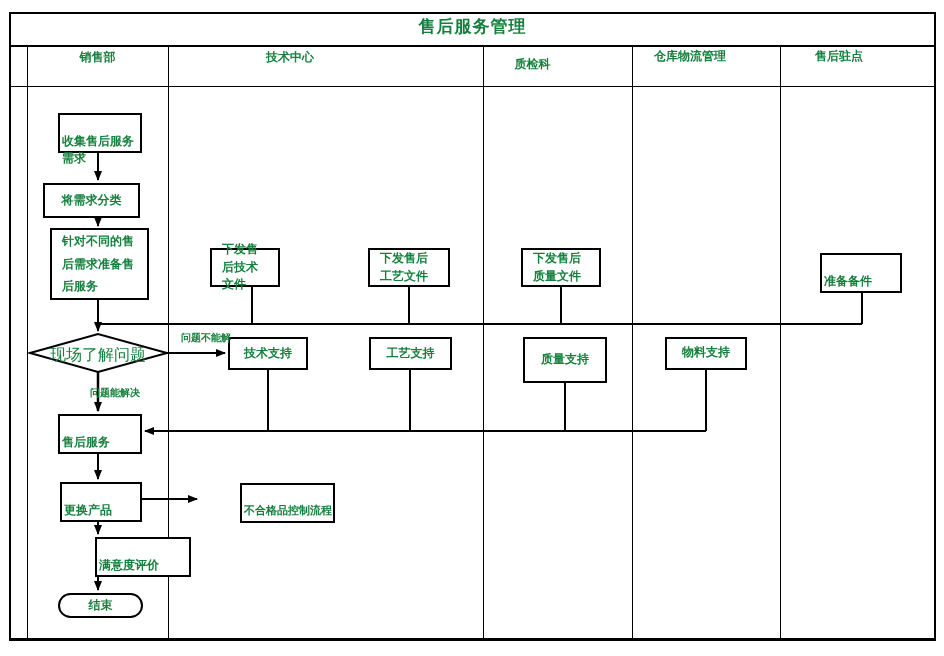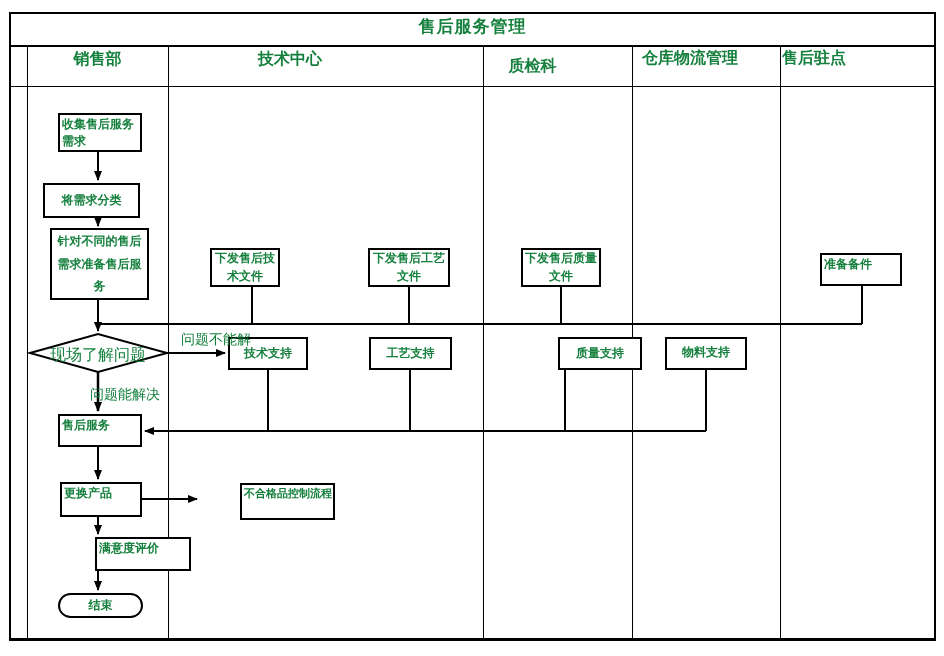--- a/index.html
+++ b/index.html
@@ -4,29 +4,29 @@
 <style>
   html,body { margin:0; padding:0; background:#ffffff; }
   .canvas { position:relative; width:944px; height:656px; background:#ffffff;
             font-family:"DejaVu Sans", sans-serif; color:#15803d; overflow:hidden; }
   .frame { position:absolute; left:9px; top:12px; width:927px; height:629px;
            border:2px solid #000; border-bottom-width:3px; box-sizing:border-box; z-index:0; }
   .vline { position:absolute; width:1px; background:#000; z-index:0; }
   .hline { position:absolute; height:1px; background:#000; z-index:0; }
   .title { position:absolute; left:9px; top:15px; width:927px; text-align:center;
            font-size:17px; font-weight:bold; letter-spacing:1px; z-index:2; }
-  .lanehdr { position:absolute; font-size:16px; font-weight:bold; text-align:center; z-index:2; }
+  .lanehdr { position:absolute; font-size:12px; font-weight:bold; text-align:center; z-index:2; }
   .edges { position:absolute; left:0; top:0; z-index:1; }
   .node { position:absolute; border:2px solid #000; background:#ffffff; box-sizing:border-box;
           font-size:12px; font-weight:bold; line-height:1.45; z-index:2; }
-  .center { display:flex; align-items:center; justify-content:center; text-align:center; padding:0 2px; }
-  .tl { padding:1px 2px; text-align:left; }
+  .center { display:flex; align-items:center; justify-content:center; padding:0 10px; }
+  .tl { padding:18px 2px; text-align:left; }
   .terminator { border-radius:13px; }
   .dtext { position:absolute; font-size:16px; font-weight:normal; text-align:center; z-index:2; }
-  .lbl { position:absolute; font-size:14px; font-weight:normal; white-space:nowrap; z-index:2;padding-left:28px; }
+  .lbl { position:absolute; font-size:10px; font-weight:bold; white-space:nowrap; z-index:2;padding-left:28px; }
   .tight { font-size:11px; white-space:nowrap; }
 </style>
 </head>
 <body>
 
 <div class="canvas">
 
   <div class="frame"></div>
   <div class="hline" style="left:9px; top:45px; width:927px; height:2px;"></div>
   <div class="hline" style="left:9px; top:86px; width:927px;"></div>
@@ -34,21 +34,21 @@
   <div class="vline" style="left:168px; top:46px; height:594px;"></div>
   <div class="vline" style="left:483px; top:46px; height:594px;"></div>
   <div class="vline" style="left:632px; top:46px; height:594px;"></div>
   <div class="vline" style="left:780px; top:46px; height:594px;"></div>
 
   <div class="title">售后服务管理</div>
   <div class="lanehdr" style="left:40px; top:49px; width:115px;">销售部</div>
   <div class="lanehdr" style="left:230px; top:49px; width:120px;">技术中心</div>
   <div class="lanehdr" style="left:490px; top:56px; width:85px;">质检科</div>
   <div class="lanehdr" style="left:630px; top:48px; width:120px;">仓库物流管理</div>
-  <div class="lanehdr" style="left:782px; top:48px; width:100px; text-align:left;">售后驻点</div>
+  <div class="lanehdr" style="left:782px; top:48px; width:100px; text-align:left;padding-left:33px;">售后驻点</div>
 
   <svg class="edges" width="944" height="656">
     <defs>
       <marker id="arr" viewBox="0 0 10 8" markerWidth="10" markerHeight="8" refX="9" refY="4" orient="auto" markerUnits="userSpaceOnUse">
         <path d="M0,0 L10,4 L0,8 Z" fill="#000"></path>
       </marker>
     </defs>
     <path d="M98,152 L98,180" stroke="#000" stroke-width="2" marker-end="url(#arr)"></path>
     <path d="M98,218 L98,226" stroke="#000" stroke-width="2" marker-end="url(#arr)"></path>
     <path d="M98,300 L98,331" stroke="#000" stroke-width="2" marker-end="url(#arr)"></path>
@@ -76,21 +76,21 @@
   <div class="node center" style="left:50px; top:228px; width:99px; height:72px; line-height:1.9;">针对不同的售后需求准备售后服务</div>
   <div class="node center" style="left:210px; top:248px; width:70px; height:39px;">下发售后技术文件</div>
   <div class="node center" style="left:368px; top:248px; width:82px; height:39px;">下发售后工艺文件</div>
   <div class="node center" style="left:521px; top:248px; width:80px; height:39px;">下发售后质量文件</div>
   <div class="node tl" style="left:820px; top:253px; width:82px; height:33px;">准备备件</div>
 
   <div class="dtext" style="left:40px; top:345px; width:116px;">现场了解问题</div>
 
   <div class="node center" style="left:228px; top:337px; width:80px; height:33px;">技术支持</div>
   <div class="node center" style="left:369px; top:337px; width:83px; height:33px;">工艺支持</div>
-  <div class="node center" style="left:523px; top:337px; width:84px; height:33px;margin-left:35px;">质量支持</div>
+  <div class="node center" style="left:523px; top:337px; width:84px; height:46px;">质量支持</div>
   <div class="node center" style="left:665px; top:337px; width:82px; height:33px;font-family:Liberation Mono, monospace;">物料支持</div>
 
   <div class="node tl" style="left:58px; top:414px; width:84px; height:33px;">售后服务</div>
   <div class="node tl" style="left:60px; top:482px; width:82px; height:35px;">更换产品</div>
   <div class="node tl tight" style="left:200px; top:483px; width:95px; height:37px;margin-left:40px;">不合格品控制流程</div>
   <div class="node tl" style="left:52px; top:537px; width:96px; height:34px;margin-left:43px;">满意度评价</div>
   <div class="node center terminator" style="left:58px; top:593px; width:85px; height:25px;">结束</div>
 
   <div class="lbl" style="left:153px; top:331px;">问题不能解</div>
   <div class="lbl" style="left:62px; top:386px;">问题能解决</div>

